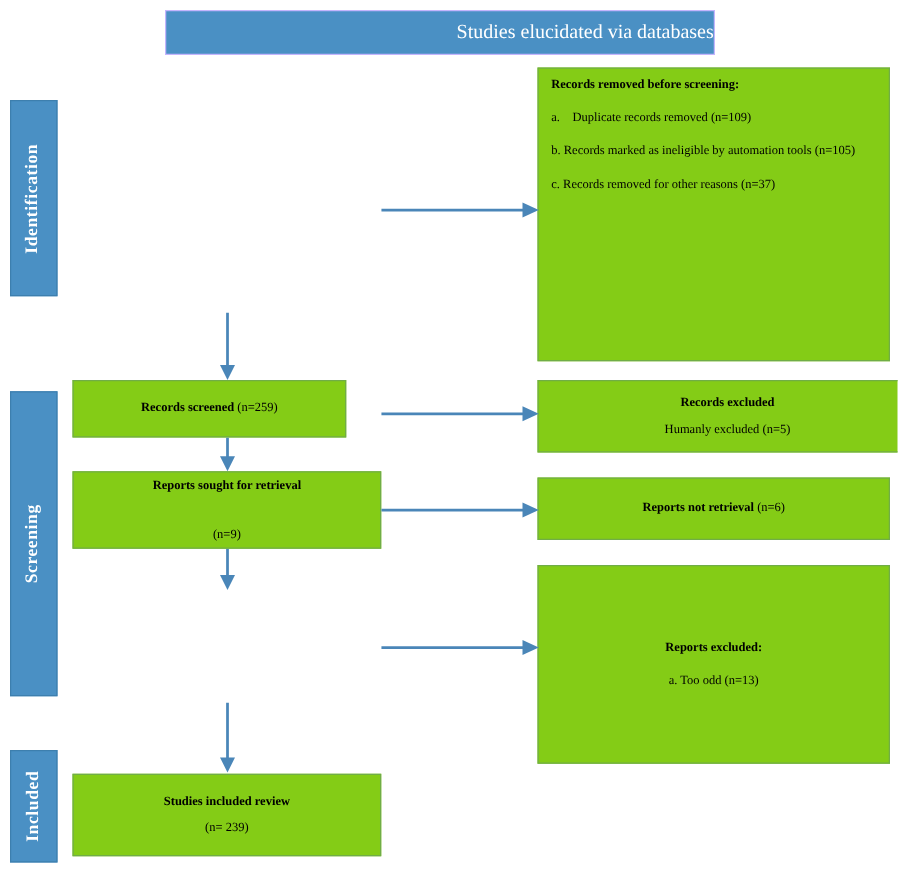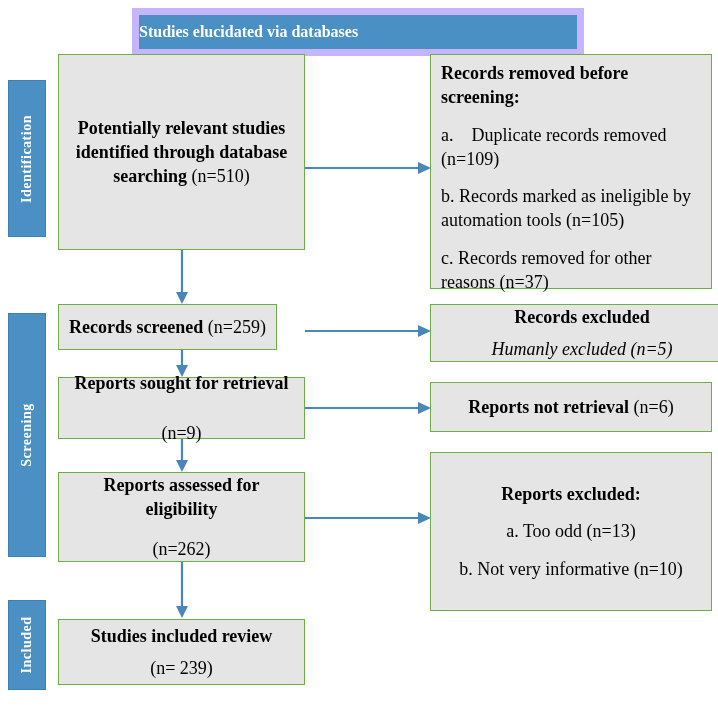--- a/index.html
+++ b/index.html
@@ -16,27 +16,27 @@
   }
   #root {
     position: relative;
     width: 718px;
     height: 712px;
   }
   .banner {
     position: absolute;
     background: #4a90c4;
     color: #ffffff;
-    font-weight: bold;
+    font-weight: normal;
     font-size: 16px;
     display: flex;
     align-items: center;
-    justify-content: flex-start;
+    justify-content: flex-end;
     text-align: center;
-    border: 7px solid #c4b5fd;
+    border: 1px solid #c4b5fd;
   }
   .phase {
     position: absolute;
     background: #4a90c4;
     color: #ffffff;
     font-weight: bold;
     font-size: 14px;
     display: flex;
     align-items: center;
     justify-content: center;
@@ -44,24 +44,24 @@
   }
   .phase span {
     display: block;
     transform: rotate(-90deg);
     white-space: nowrap;
     letter-spacing: 0.5px;
   }
   .box {
     position: absolute;
     border: 1.5px solid #70ad47;
-    background: #e5e5e5;
+    background: #84cc16;
     box-sizing: border-box;
     padding: 6px 10px;
-    font-size: 18px;
+    font-size: 10px;
     line-height: 1.35;
   }
   .box.center {
     display: flex;
     flex-direction: column;
     align-items: center;
     justify-content: center;
     text-align: center;
   }
   .box.left {
@@ -95,64 +95,54 @@
   <div class="phase" style="left:8px; top:80px; width:36px; height:155px;">
     <span>Identification</span>
   </div>
   <div class="phase" style="left:8px; top:313px; width:36px; height:242px;">
     <span>Screening</span>
   </div>
   <div class="phase" style="left:8px; top:600px; width:36px; height:88px;">
     <span>Included</span>
   </div>
 
-  <div class="box center" style="left:58px; top:54px; width:247px; height:196px;">
-    <p>
-      <span class="b">Potentially relevant studies identified through database searching</span><span> (n=510)</span>
-    </p>
-  </div>
 
   <div class="box left" style="left:430px; top:54px; width:282px; height:235px;">
     <p class="b">Records removed before screening:</p>
     <p>a. Duplicate records removed (n=109)</p>
     <p>b. Records marked as ineligible by automation tools (n=105)</p>
     <p>c. Records removed for other reasons (n=37)</p>
   </div>
 
   <div class="box center" style="left:58px; top:304px; width:219px; height:46px;">
     <p>
       <span class="b">Records screened</span><span> (n=259)</span>
     </p>
   </div>
 
   <div class="box center" style="left:430px; top:304px; width:304px; height:58px;">
     <p class="b">Records excluded</p>
-    <p style="margin-top:8px;font-style:italic;">Humanly excluded (n=5)</p>
+    <p style="margin-top:8px;">Humanly excluded (n=5)</p>
   </div>
 
   <div class="box center" style="left:58px; top:377px; width:247px; height:62px;gap:24px;">
     <p class="b">Reports sought for retrieval</p>
     <p style="margin-top:2px;">(n=9)</p>
   </div>
 
   <div class="box center" style="left:430px; top:382px; width:282px; height:50px;">
     <p>
       <span class="b">Reports not retrieval</span><span> (n=6)</span>
     </p>
   </div>
 
-  <div class="box center" style="left:58px; top:472px; width:247px; height:90px;">
-    <p class="b">Reports assessed for eligibility</p>
-    <p style="margin-top:16px;">(n=262)</p>
-  </div>
 
   <div class="box center" style="left:430px; top:452px; width:282px; height:159px;">
     <p class="b">Reports excluded:</p>
     <p>a. Too odd (n=13)</p>
-    <p>b. Not very informative (n=10)</p>
   </div>
 
   <div class="box center" style="left:58px; top:619px; width:247px; height:66px;">
     <p class="b">Studies included review</p>
     <p style="margin-top:8px;">(n= 239)</p>
   </div>
 
   <svg class="arrow" style="left:172px; top:250px;" width="20" height="56" viewBox="0 0 20 56">
     <line x1="10" y1="0" x2="10" y2="46" stroke="#4a86b8" stroke-width="2.2"></line>
     <polygon points="10,54 4,42 16,42" fill="#4a86b8"></polygon>

